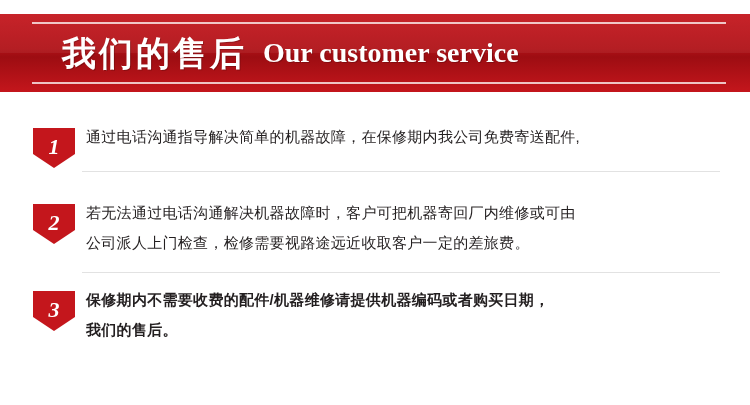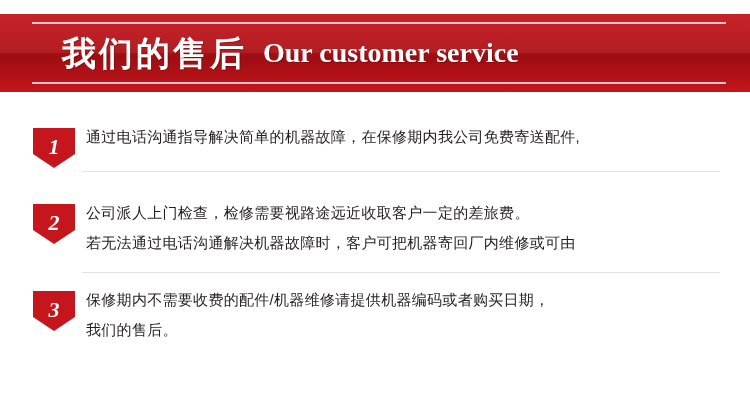--- a/index.html
+++ b/index.html
@@ -129,20 +129,21 @@
     flex: 1 1 auto;
     padding-top: 12px;
     padding-left: 4px;
     border-bottom: 1px solid #e2e2e2;
     padding-bottom: 14px;
     min-height: 62px;
     box-sizing: border-box;
   }
   .item:last-child .text-block {
     border-bottom: none;
+    font-weight: bold;
   }
   .text-line {
     color: #231f20;
     font-size: 15px;
     line-height: 30px;
     letter-spacing: 0.3px;
     white-space: nowrap;
   }
 </style>
 </head>
@@ -176,22 +177,22 @@
     <div class="item">
       <div class="badge-wrap">
         <div class="badge">
           <svg width="42" height="40" viewBox="0 0 42 40" xmlns="http://www.w3.org/2000/svg" aria-hidden="true">
             <polygon points="0,0 42,0 42,26 21,40 0,26" fill="#c4161c"></polygon>
           </svg>
           <span class="badge-num">2</span>
         </div>
       </div>
       <div class="text-block">
+        <div class="text-line">若无法通过电话沟通解决机器故障时，客户可把机器寄回厂内维修或可由</div>
         <div class="text-line">公司派人上门检查，检修需要视路途远近收取客户一定的差旅费。</div>
-        <div class="text-line">若无法通过电话沟通解决机器故障时，客户可把机器寄回厂内维修或可由</div>
       </div>
     </div>
 
     <div class="item">
       <div class="badge-wrap">
         <div class="badge">
           <svg width="42" height="40" viewBox="0 0 42 40" xmlns="http://www.w3.org/2000/svg" aria-hidden="true">
             <polygon points="0,0 42,0 42,26 21,40 0,26" fill="#c4161c"></polygon>
           </svg>
           <span class="badge-num">3</span>

